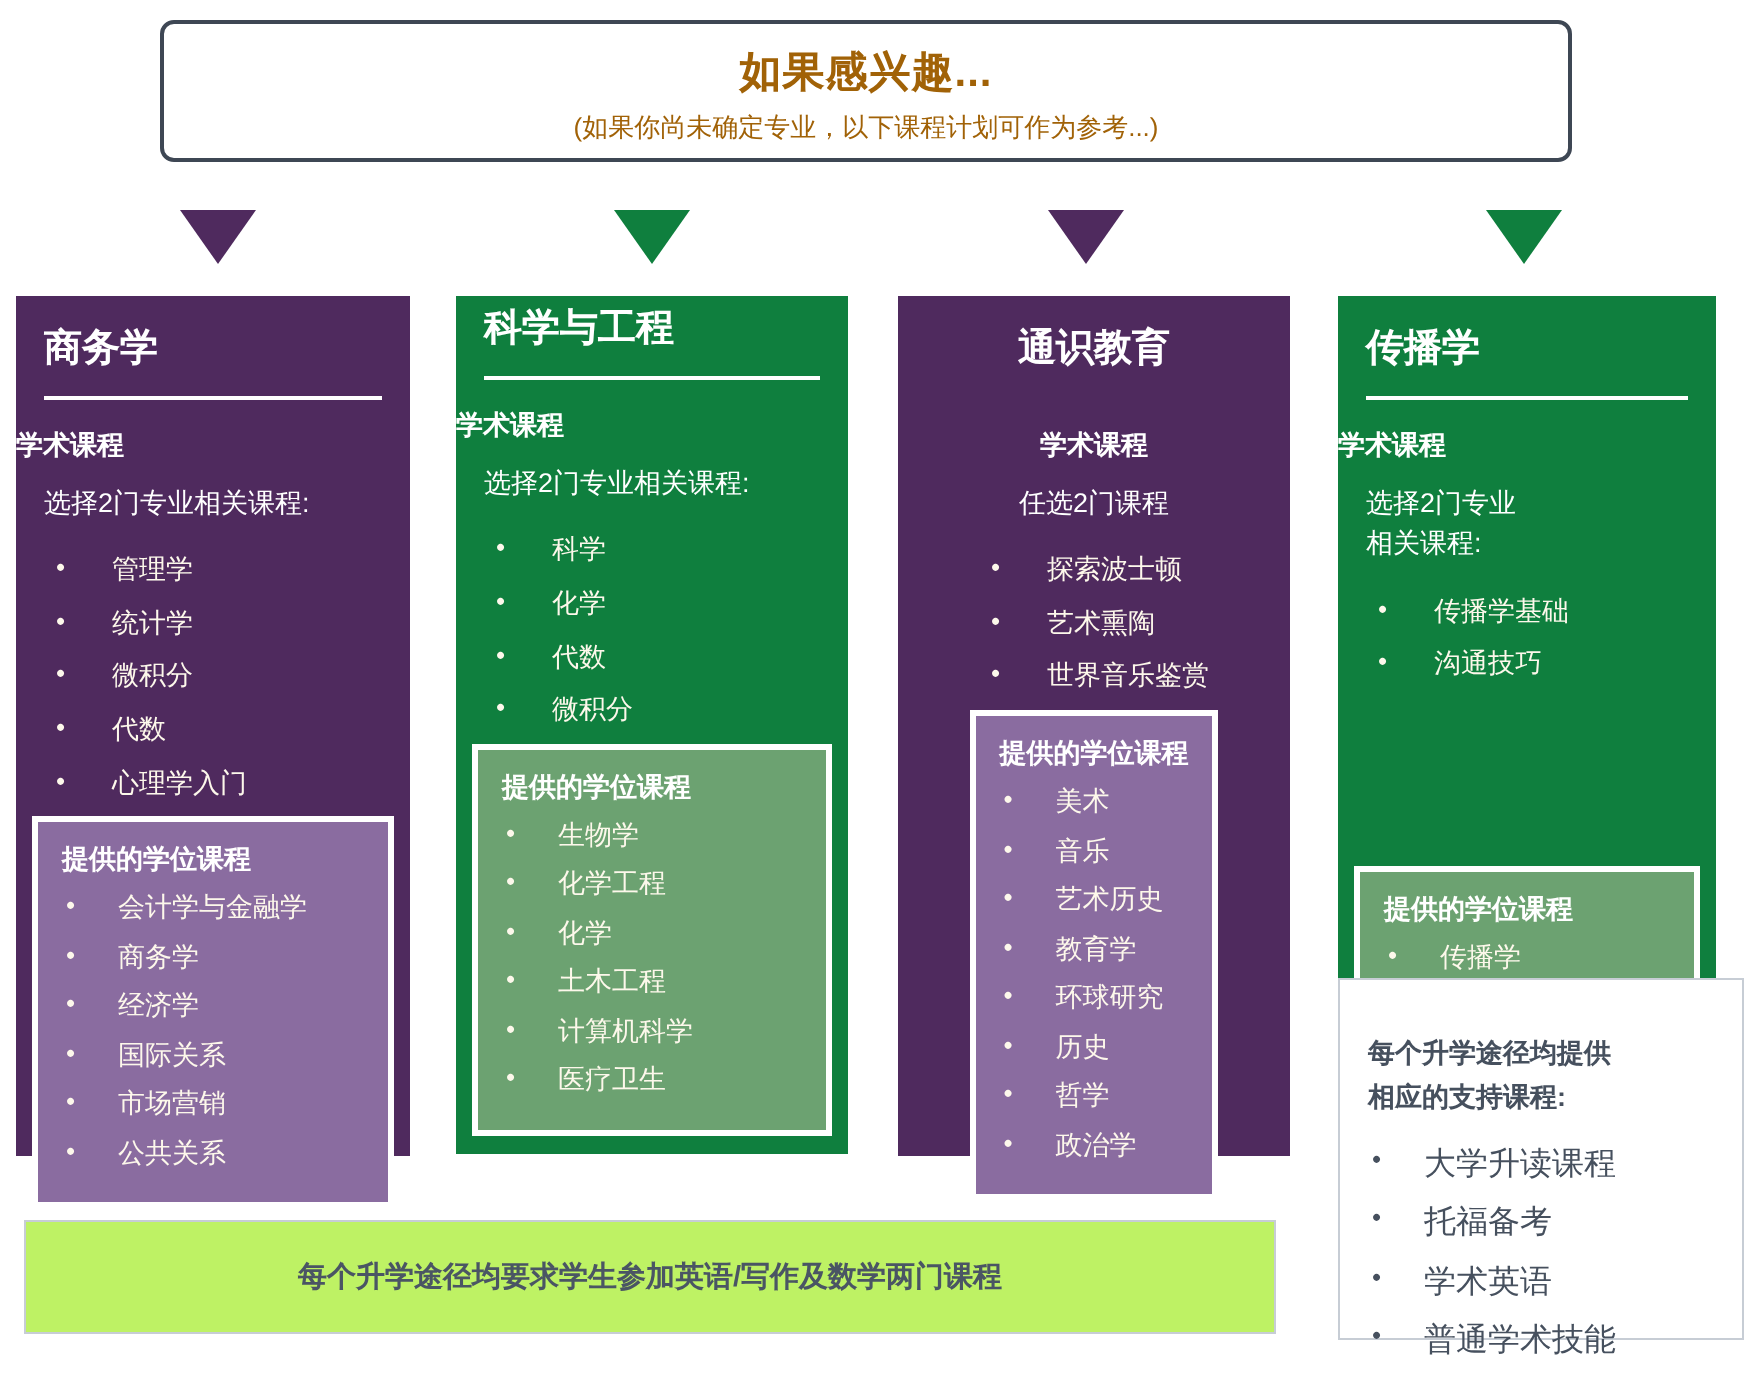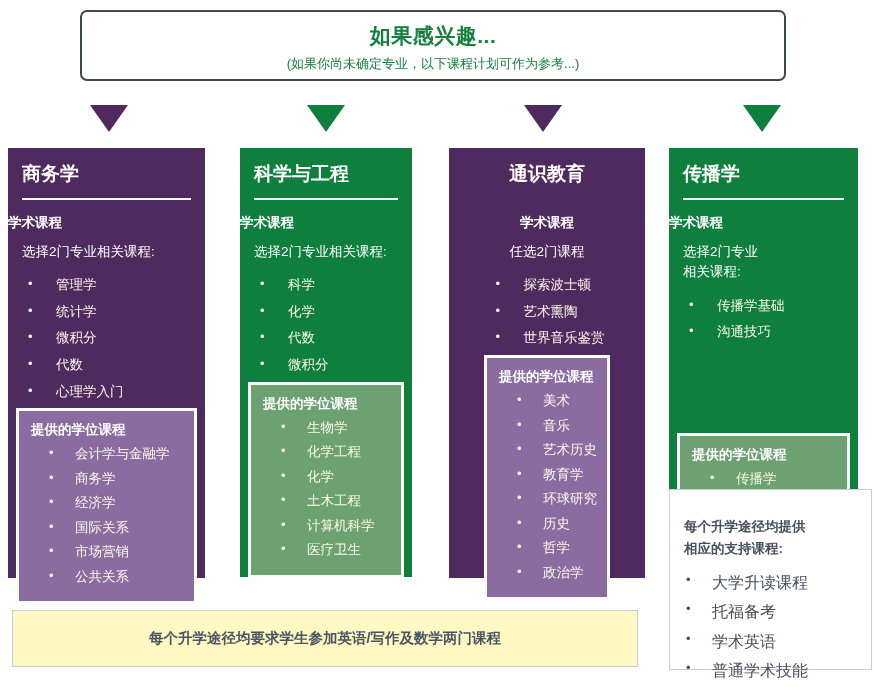--- a/index.html
+++ b/index.html
@@ -7,21 +7,21 @@
     width:874px;height:692px;position:relative;
     font-family:"Liberation Sans","DejaVu Sans",sans-serif;
     -webkit-font-smoothing:antialiased;
   }
   .stage{position:relative;width:874px;height:692px;background:#fff;overflow:hidden;}
 
   
   .top-box{
     position:absolute;left:80px;top:10px;width:706px;height:71px;
     border:2px solid #3E4754;border-radius:7px;box-sizing:border-box;
-    text-align:center;color:#15803d;background:#fff;
+    text-align:center;color:#a16207;background:#fff;
   }
   .top-title{font-size:21px;font-weight:bold;margin-top:10px;letter-spacing:.5px;}
   .top-sub{font-size:13px;margin-top:5px;}
 
   
   .arrow{position:absolute;top:105px;width:0;height:0;
     border-left:19px solid transparent;border-right:19px solid transparent;}
   .arrow.a-purple{border-top:27px solid #4F2A5E;}
   .arrow.a-green{border-top:27px solid #0F7F3E;}
 
@@ -36,35 +36,35 @@
   .instr{font-size:13.5px;margin:10px 14px 2px;line-height:1.5;white-space:pre-line;}
 
   ul.blist{list-style:none;margin:4px 0 0;padding:0 14px;color:#FDF8EB;}
   ul.blist li{position:relative;padding-left:34px;font-size:13.5px;line-height:1.45;margin:7px 0;}
   ul.blist li::before{content:"\2022";position:absolute;left:6px;top:0;font-size:13px;}
 
   .degree-box{margin:auto 8px 9px;border:3px solid #fff;padding:8px 0 10px;}
   .col.purple .degree-box{background:#8A6CA0;}
   .col.green .degree-box{background:#6CA271;}
   .deg-title{font-size:13.5px;font-weight:bold;margin:2px 12px 0;color:#fff;}
-  .degree-box ul.blist{padding:0 10px;margin-top:2px;margin-left:16px;}
+  .degree-box ul.blist{padding:0 10px;margin-top:2px;}
   .degree-box ul.blist li{padding-left:30px;margin:5px 0;}
   .degree-box ul.blist li::before{left:4px;}
 
   
   .support-box{position:absolute;left:669px;top:489px;width:203px;height:181px;
     border:1px solid #C7CDD5;box-sizing:border-box;color:#46505E;background:#fff;}
   .support-head{font-size:13.5px;font-weight:bold;margin:26px 14px 12px;
     line-height:1.6;white-space:pre-line;}
   .support-box ul.blist{color:#46505E;padding:0 10px;}
   .support-box ul.blist li{padding-left:32px;margin:6px 0;font-size:16px;}
 
   
   .note-box{position:absolute;left:12px;top:610px;width:626px;height:57px;
-    border:1px solid #C7CDD5;box-sizing:border-box;background:#fef9c3;
+    border:1px solid #C7CDD5;box-sizing:border-box;background:#bef264;
     display:flex;align-items:center;justify-content:center;
     color:#4A5564;font-size:14.5px;font-weight:bold;}
 </style>
 </head>
 <body>
 
 <div class="stage">
 
   <div class="top-box">
     <div class="top-title">如果感兴趣...</div>
@@ -94,21 +94,21 @@
         <li><span>会计学与金融学</span></li>
         <li><span>商务学</span></li>
         <li><span>经济学</span></li>
         <li><span>国际关系</span></li>
         <li><span>市场营销</span></li>
         <li><span>公共关系</span></li>
       </ul>
     </div>
   </section>
 
-  <section class="col green" style="left:240px;width:172px;height:429px;">
+  <section class="col green" style="left:228px;width:196px;height:429px;justify-content:flex-end;">
     <h2 class="col-title">科学与工程</h2>
     <div class="rule"></div>
     <div class="sec-label">学术课程</div>
     <div class="instr">选择2门专业相关课程:</div>
     <ul class="blist">
       <li><span>科学</span></li>
       <li><span>化学</span></li>
       <li><span>代数</span></li>
       <li><span>微积分</span></li>
     </ul>

